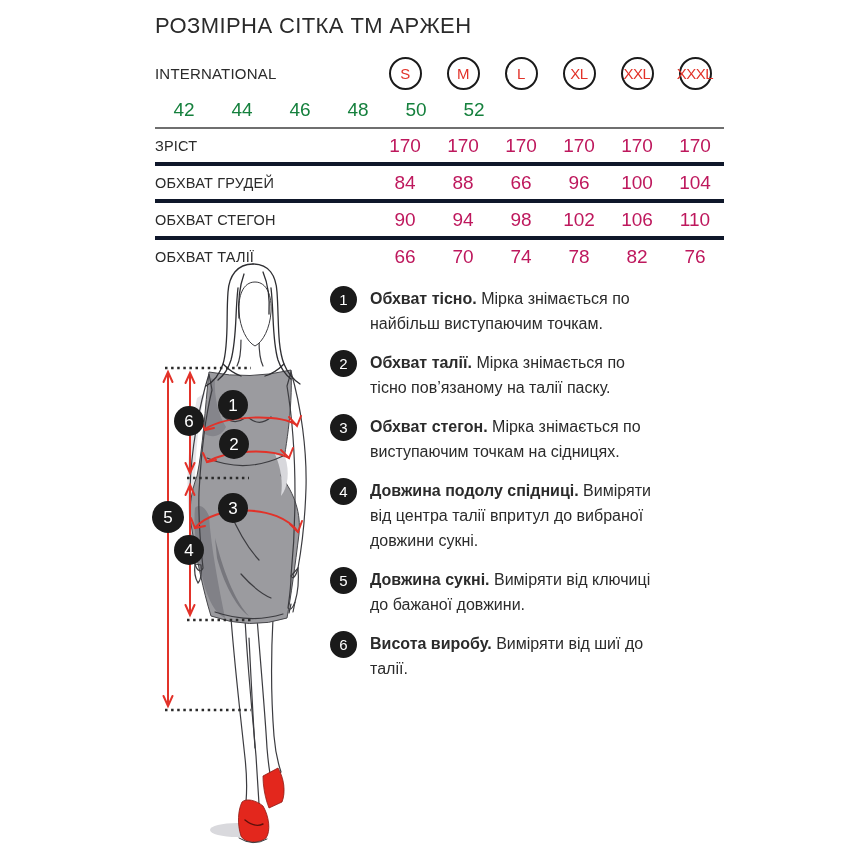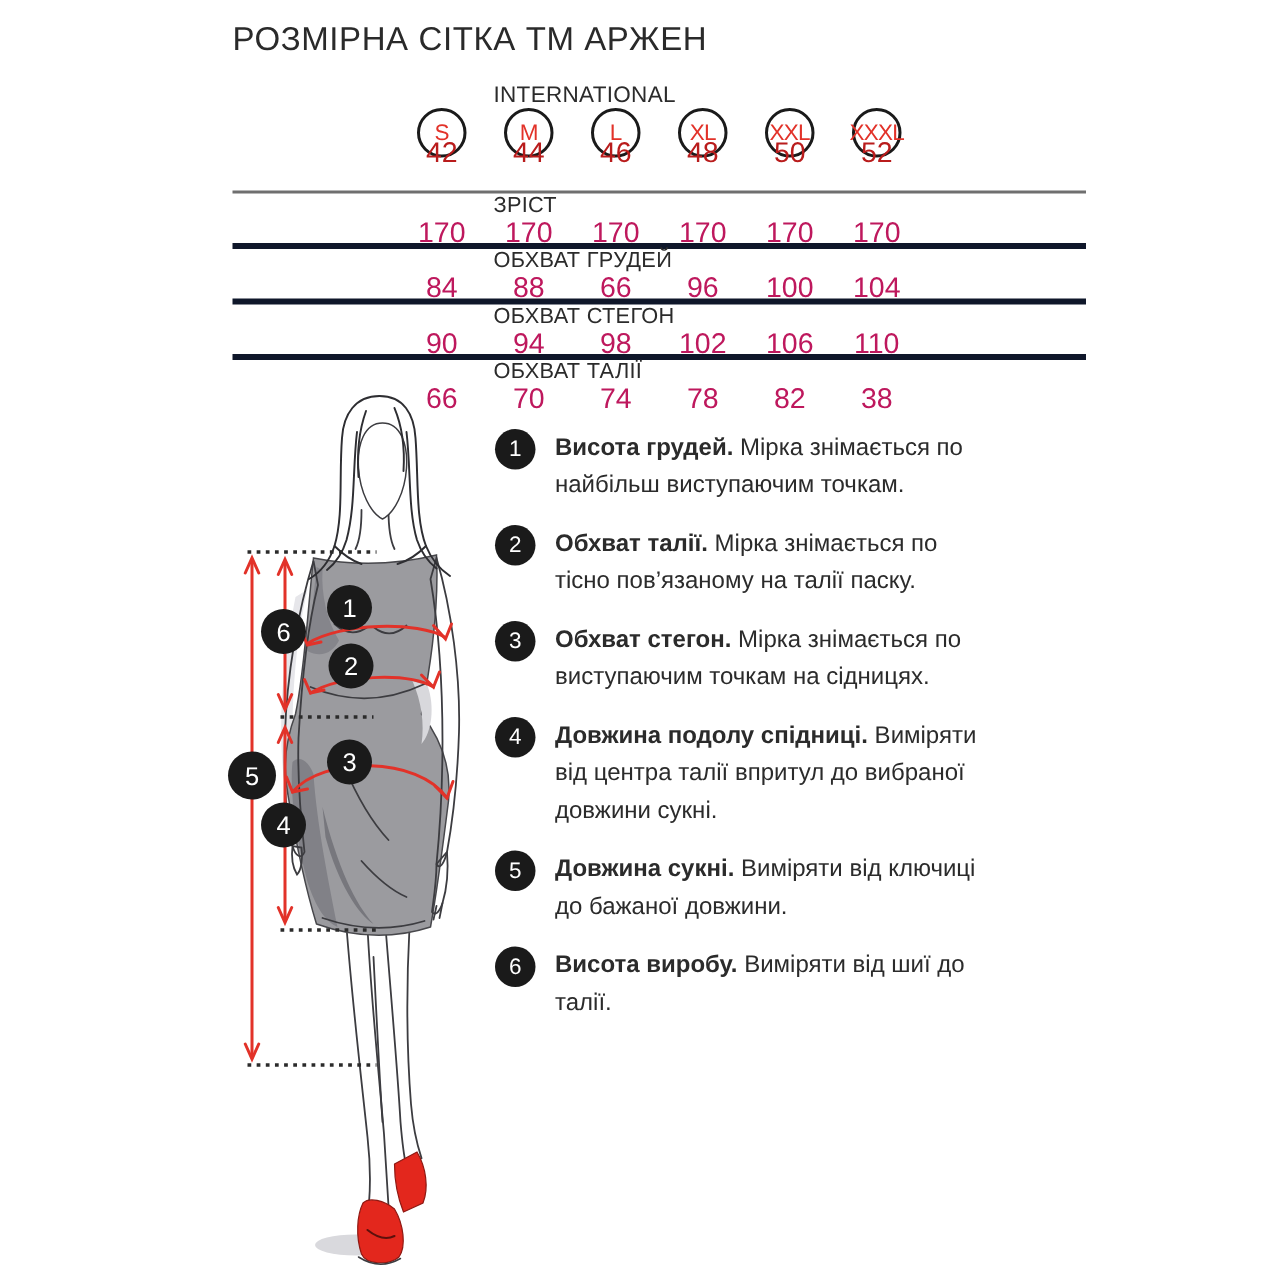--- a/index.html
+++ b/index.html
@@ -5,27 +5,27 @@
   html,body{margin:0;padding:0;background:#fff;}
   .canvas{position:relative;width:850px;height:850px;background:#ffffff;overflow:hidden;
           font-family:"Liberation Sans",sans-serif;color:#2b2b2b;}
 
   
   .title{position:absolute;left:155px;top:13px;margin:0;font-size:22px;font-weight:400;
          letter-spacing:.4px;color:#2a2a2a;}
 
   
   .table{position:absolute;left:155px;top:55px;width:569px;}
-  .trow{display:flex;align-items:center;flex-direction:column;}
+  .trow{display:flex;align-items:center;}
   .tlabel{width:221px;font-size:15px;color:#2b2b2b;letter-spacing:.2px;}
   .tcells{display:flex;}
   .tcell{width:58px;display:flex;justify-content:center;align-items:center;}
   .row-intl{height:37px;}
   .row-ua{height:35px;}
-  .row-ua .tcell{font-size:19px;color:#b91c1c;}
+  .row-ua .tcell{font-size:19px;color:#15803d;}
   .size-circle{display:flex;justify-content:center;align-items:center;width:29px;height:29px;
                border:2px solid #1a1a1a;border-radius:50%;color:#e23229;font-size:15px;
                letter-spacing:-.5px;background:#fff;white-space:nowrap;}
   .drow{height:33px;border-top:4px solid #0f172a;}
   .drow:first-child{border-top:2px solid #6f6f6f;}
   .drow .tlabel{font-weight:normal;font-size:14.5px;}
   .drow .tcell{font-size:19px;color:#be185d;}
 
   
   .measures{position:absolute;left:330px;top:286px;width:400px;display:flex;
@@ -125,21 +125,21 @@
   </div>
 
   <div class="trow drow">
     <div class="tlabel">ОБХВАТ ТАЛІЇ</div>
     <div class="tcells">
             <div class="tcell">66</div>
             <div class="tcell">70</div>
             <div class="tcell">74</div>
             <div class="tcell">78</div>
             <div class="tcell">82</div>
-            <div class="tcell">38</div>
+            <div class="tcell">76</div>
           </div>
   </div>
 </div>
   </div>
 
   <svg class="figure" viewBox="0 0 185 592" xmlns="http://www.w3.org/2000/svg">
 
     <ellipse cx="92" cy="572" rx="27" ry="7" fill="#d9d9dd"></ellipse>
     <path d="M52,140 C44,180 40,220 44,260 C46,285 50,300 54,312 L60,310 C54,290 50,262 50,230 C50,195 54,160 60,135 Z" fill="#e6e6ea"></path>
 
@@ -254,21 +254,21 @@
     </g>
     <g>
       <circle class="svgbadge" cx="44" cy="163" r="15"></circle>
       <text class="svgbadge-text" x="44" y="169">6</text>
     </g>
   </svg>
 
   <div class="measures" id="measures">
   <div class="m-item">
     <span class="badge">1</span>
-    <p class="m-text"><b class="m-title">Висота грудей.</b> <span class="m-desc">Мірка знімається по найбільш виступаючим точкам.</span></p>
+    <p class="m-text"><b class="m-title">Обхват тісно.</b> <span class="m-desc">Мірка знімається по найбільш виступаючим точкам.</span></p>
   </div>
 
   <div class="m-item">
     <span class="badge">2</span>
     <p class="m-text"><b class="m-title">Обхват талії.</b> <span class="m-desc">Мірка знімається по тісно пов’язаному на талії паску.</span></p>
   </div>
 
   <div class="m-item">
     <span class="badge">3</span>
     <p class="m-text"><b class="m-title">Обхват стегон.</b> <span class="m-desc">Мірка знімається по виступаючим точкам на сідницях.</span></p>

